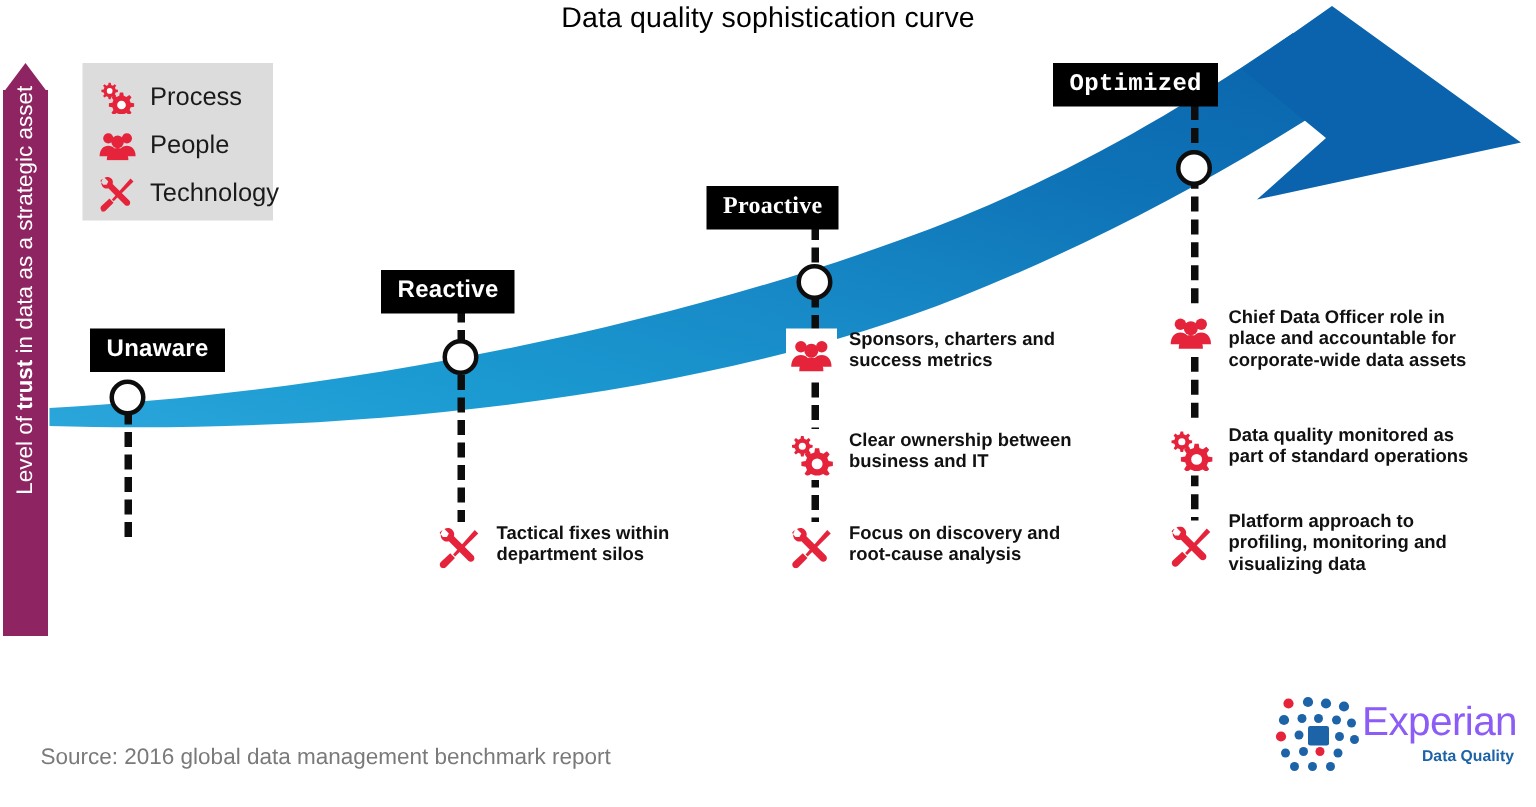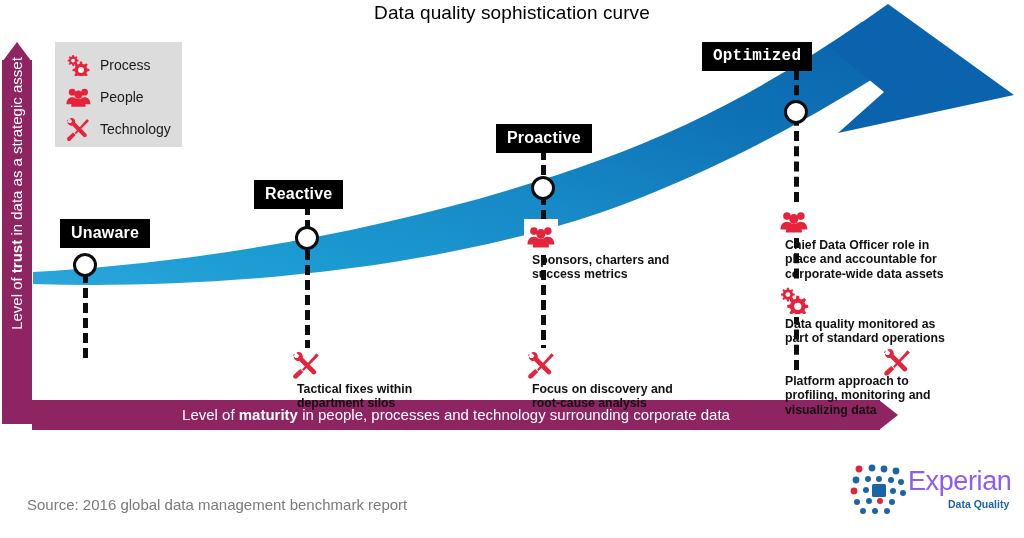--- a/index.html
+++ b/index.html
@@ -141,21 +141,21 @@
   .legend-row .lg-icon {
     width: 26px;
     height: 24px;
     display: flex;
     align-items: center;
     justify-content: center;
     flex: 0 0 26px;
   }
   .legend-row .lg-text {
     margin-left: 9px;
-    font-size: 14px;
+    font-size: 17px;
     color: #1a1a1a;
     font-family: "Liberation Sans", sans-serif;
   }
 
   
   .stage-label {
     position: absolute;
     background: #000000;
     color: #ffffff;
     font-weight: bold;
@@ -182,21 +182,20 @@
     position: absolute;
     width: 0;
     border-left: 5px dashed #0d0d0d;
   }
 
   
   .bullet {
     position: absolute;
     display: flex;
     align-items: flex-start;
-    flex-direction: column;
   }
   .bullet .bx {
     width: 34px;
     height: 34px;
     background: #ffffff;
     flex: 0 0 34px;
     display: flex;
     align-items: center;
     justify-content: center;
   }
@@ -271,27 +270,20 @@
   </svg>
 
   <div class="axis-y">
     <div class="head"></div>
     <div class="shaft"></div>
   </div>
   <div class="axis-y-label">
     <span>Level of </span><b>trust</b><span> in data as a strategic asset</span>
   </div>
 
-  <div class="axis-x">
-    <div class="shaft"></div>
-    <div class="head"></div>
-    <div class="axis-x-label">
-      <span>Level of </span><b>maturity</b><span> in people, processes and technology surrounding corporate data</span>
-    </div>
-  </div>
 
   <div class="legend">
     <div class="legend-row">
       <span class="lg-icon">
         <svg width="24" height="22" viewBox="0 0 24 22">
           <g fill="#E5243B">
             <path d="M6.4 1.1 L7.8 1.1 L8.1 2.6 L9.3 3.1 L10.5 2.2 L11.5 3.2 L10.6 4.4 L11.1 5.6 L12.6 5.9 L12.6 7.3 L11.1 7.6 L10.6 8.8 L11.5 10 L10.5 11 L9.3 10.1 L8.1 10.6 L7.8 12.1 L6.4 12.1 L6.1 10.6 L4.9 10.1 L3.7 11 L2.7 10 L3.6 8.8 L3.1 7.6 L1.6 7.3 L1.6 5.9 L3.1 5.6 L3.6 4.4 L2.7 3.2 L3.7 2.2 L4.9 3.1 L6.1 2.6 Z"></path>
             <circle cx="7.1" cy="6.6" r="1.9" fill="#ffffff"></circle>
             <path d="M13.9 7.6 L16.1 7.6 L16.5 9.9 L18.3 10.6 L20.2 9.3 L21.7 10.8 L20.4 12.7 L21.1 14.5 L23.4 14.9 L23.4 17.1 L21.1 17.5 L20.4 19.3 L21.7 21.2 L20.2 22.7 L18.3 21.4 L16.5 22.1 L16.1 24.4 L13.9 24.4 L13.5 22.1 L11.7 21.4 L9.8 22.7 L8.3 21.2 L9.6 19.3 L8.9 17.5 L6.6 17.1 L6.6 14.9 L8.9 14.5 L9.6 12.7 L8.3 10.8 L9.8 9.3 L11.7 10.6 L13.5 9.9 Z"></path>
             <circle cx="15" cy="16" r="2.9" fill="#ffffff"></circle>
@@ -350,21 +342,21 @@
         </g>
       </svg>
     </span>
     <span class="btext">
       <span>Tactical fixes within</span><br>
       <span>department silos</span>
     </span>
   </div>
 
   <div class="dash-line" style="left:541px; top:150px; height:220px;"></div>
-  <div class="stage-label" style="left:496px; top:124px;">Proactive</div>
+  <div class="stage-label" style="left:471px; top:124px;font-family:Liberation Serif, serif;">Proactive</div>
   <div class="node-dot" style="left:531px; top:176px;"></div>
 
   <div class="bullet" style="left:524px; top:219px; width:230px;">
     <span class="bx">
       <svg width="28" height="23" viewBox="0 0 25 20">
         <g fill="#E5243B">
           <circle cx="6.2" cy="5.2" r="3.4"></circle>
           <path d="M0.4 17.2 C0.4 12.6 2.9 10.2 6.2 10.2 C9.5 10.2 12 12.6 12 17.2 Z"></path>
           <circle cx="18.6" cy="5.2" r="3.4"></circle>
           <path d="M12.8 17.2 C12.8 12.6 15.3 10.2 18.6 10.2 C21.9 10.2 24.4 12.6 24.4 17.2 Z"></path>
@@ -372,20 +364,36 @@
           <path d="M5.2 19.8 C5.2 14.4 8.3 11.6 12.4 11.6 C16.5 11.6 19.6 14.4 19.6 19.8 Z"></path>
         </g>
       </svg>
     </span>
     <span class="btext">
       <span>Sponsors, charters and</span><br>
       <span>success metrics</span>
     </span>
   </div>
 
+  <div class="bullet" style="left:524px; top:286px; width:230px;">
+    <span class="bx">
+      <svg width="30" height="28" viewBox="0 0 24 22">
+        <g fill="#E5243B">
+          <path d="M6.4 1.1 L7.8 1.1 L8.1 2.6 L9.3 3.1 L10.5 2.2 L11.5 3.2 L10.6 4.4 L11.1 5.6 L12.6 5.9 L12.6 7.3 L11.1 7.6 L10.6 8.8 L11.5 10 L10.5 11 L9.3 10.1 L8.1 10.6 L7.8 12.1 L6.4 12.1 L6.1 10.6 L4.9 10.1 L3.7 11 L2.7 10 L3.6 8.8 L3.1 7.6 L1.6 7.3 L1.6 5.9 L3.1 5.6 L3.6 4.4 L2.7 3.2 L3.7 2.2 L4.9 3.1 L6.1 2.6 Z"></path>
+          <circle cx="7.1" cy="6.6" r="1.9" fill="#ffffff"></circle>
+          <path d="M13.9 7.6 L16.1 7.6 L16.5 9.9 L18.3 10.6 L20.2 9.3 L21.7 10.8 L20.4 12.7 L21.1 14.5 L23.4 14.9 L23.4 17.1 L21.1 17.5 L20.4 19.3 L21.7 21.2 L20.2 22.7 L18.3 21.4 L16.5 22.1 L16.1 24.4 L13.9 24.4 L13.5 22.1 L11.7 21.4 L9.8 22.7 L8.3 21.2 L9.6 19.3 L8.9 17.5 L6.6 17.1 L6.6 14.9 L8.9 14.5 L9.6 12.7 L8.3 10.8 L9.8 9.3 L11.7 10.6 L13.5 9.9 Z"></path>
+          <circle cx="15" cy="16" r="2.9" fill="#ffffff"></circle>
+        </g>
+      </svg>
+    </span>
+    <span class="btext">
+      <span>Clear ownership between</span><br>
+      <span>business and IT</span>
+    </span>
+  </div>
 
   <div class="bullet" style="left:524px; top:348px; width:230px;">
     <span class="bx">
       <svg width="28" height="27" viewBox="0 0 24 23">
         <g fill="#E5243B">
           <path d="M2.6 1.4 C1.2 2.8 1.2 5.2 2.6 6.6 C3.6 7.6 5.0 7.9 6.2 7.5 L17.3 18.6 C18.1 19.4 19.4 19.4 20.2 18.6 C21.0 17.8 21.0 16.5 20.2 15.7 L9.1 4.6 C9.5 3.4 9.2 2.0 8.2 1.0 C7.0 -0.2 5.1 -0.3 3.7 0.5 L6.2 3.0 L5.1 5.1 L2.8 5.1 L0.9 2.7 C0.9 2.7 1.8 1.3 2.6 1.4 Z"></path>
           <path d="M21.0 1.0 L23.0 3.0 L9.8 16.2 C9.8 16.2 8.6 15.0 8.6 15.0 Z"></path>
           <path d="M7.0 14.4 L9.7 17.1 L4.5 22.3 C3.7 23.1 2.4 23.1 1.6 22.3 C0.8 21.5 0.8 20.2 1.6 19.4 Z"></path>
         </g>
       </svg>

